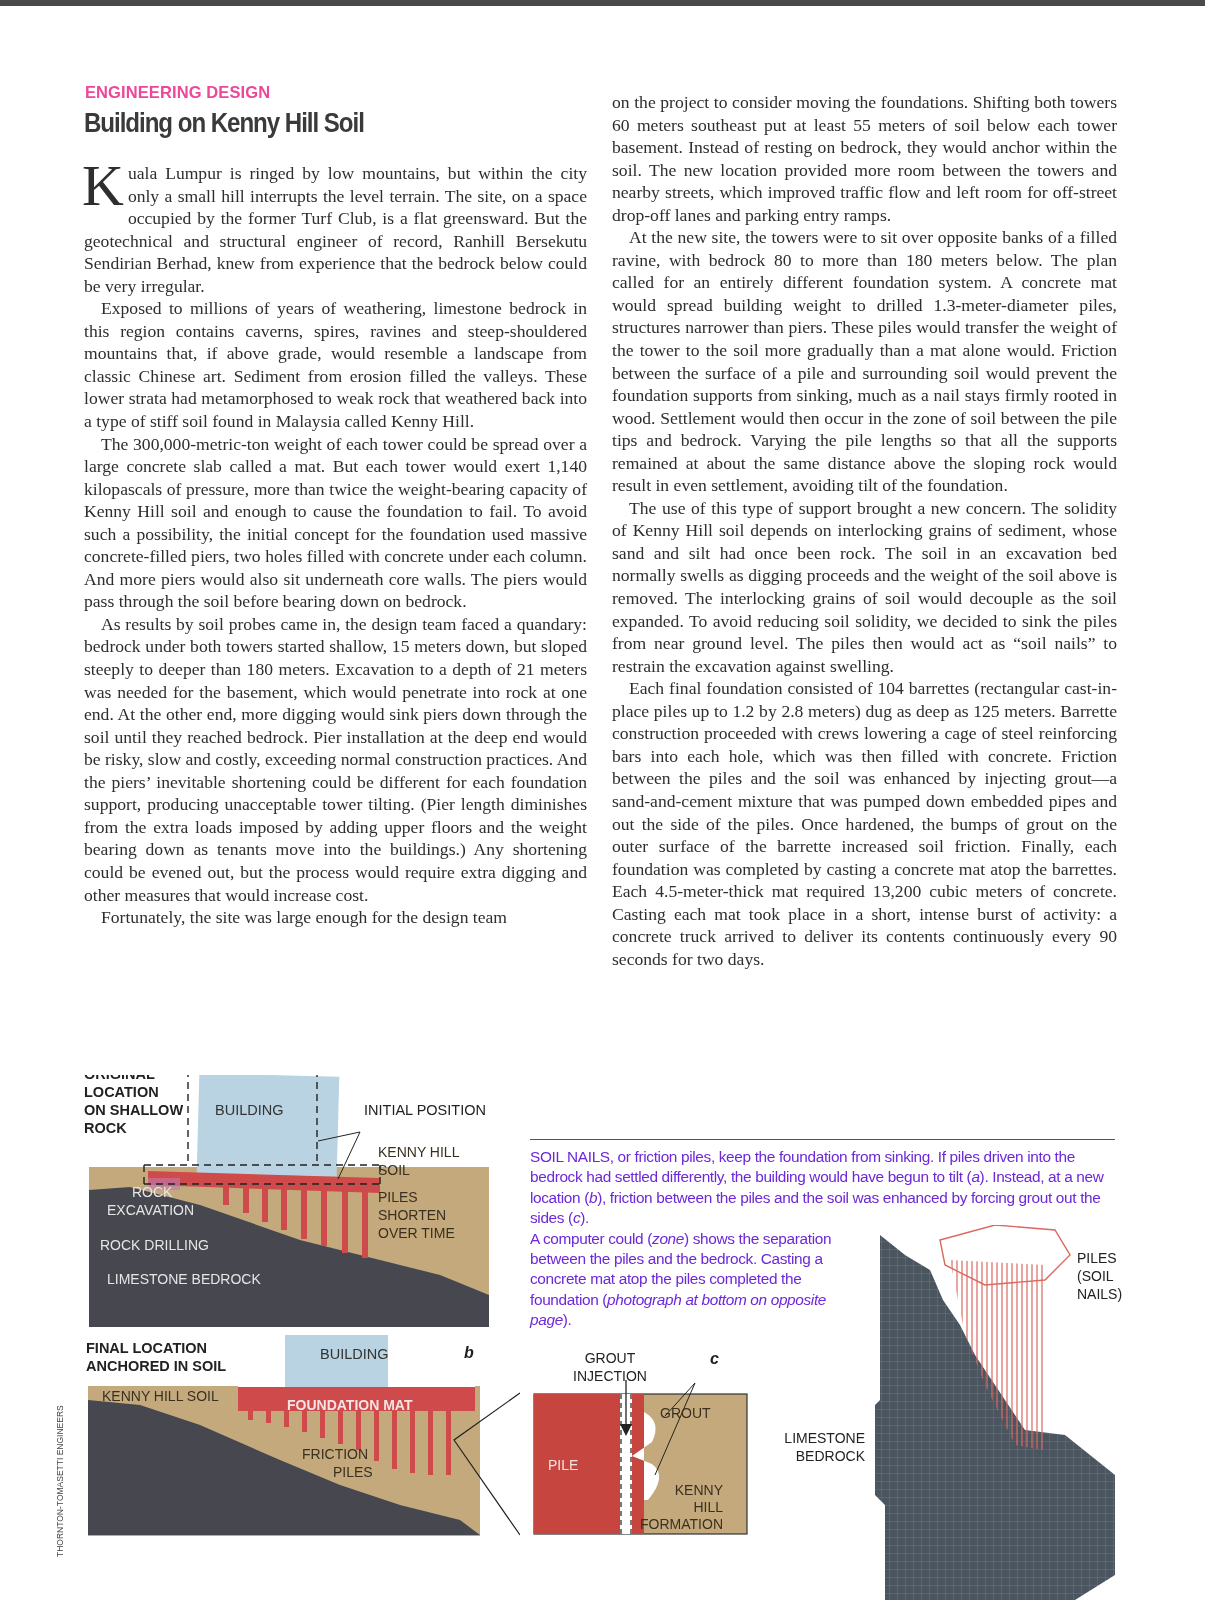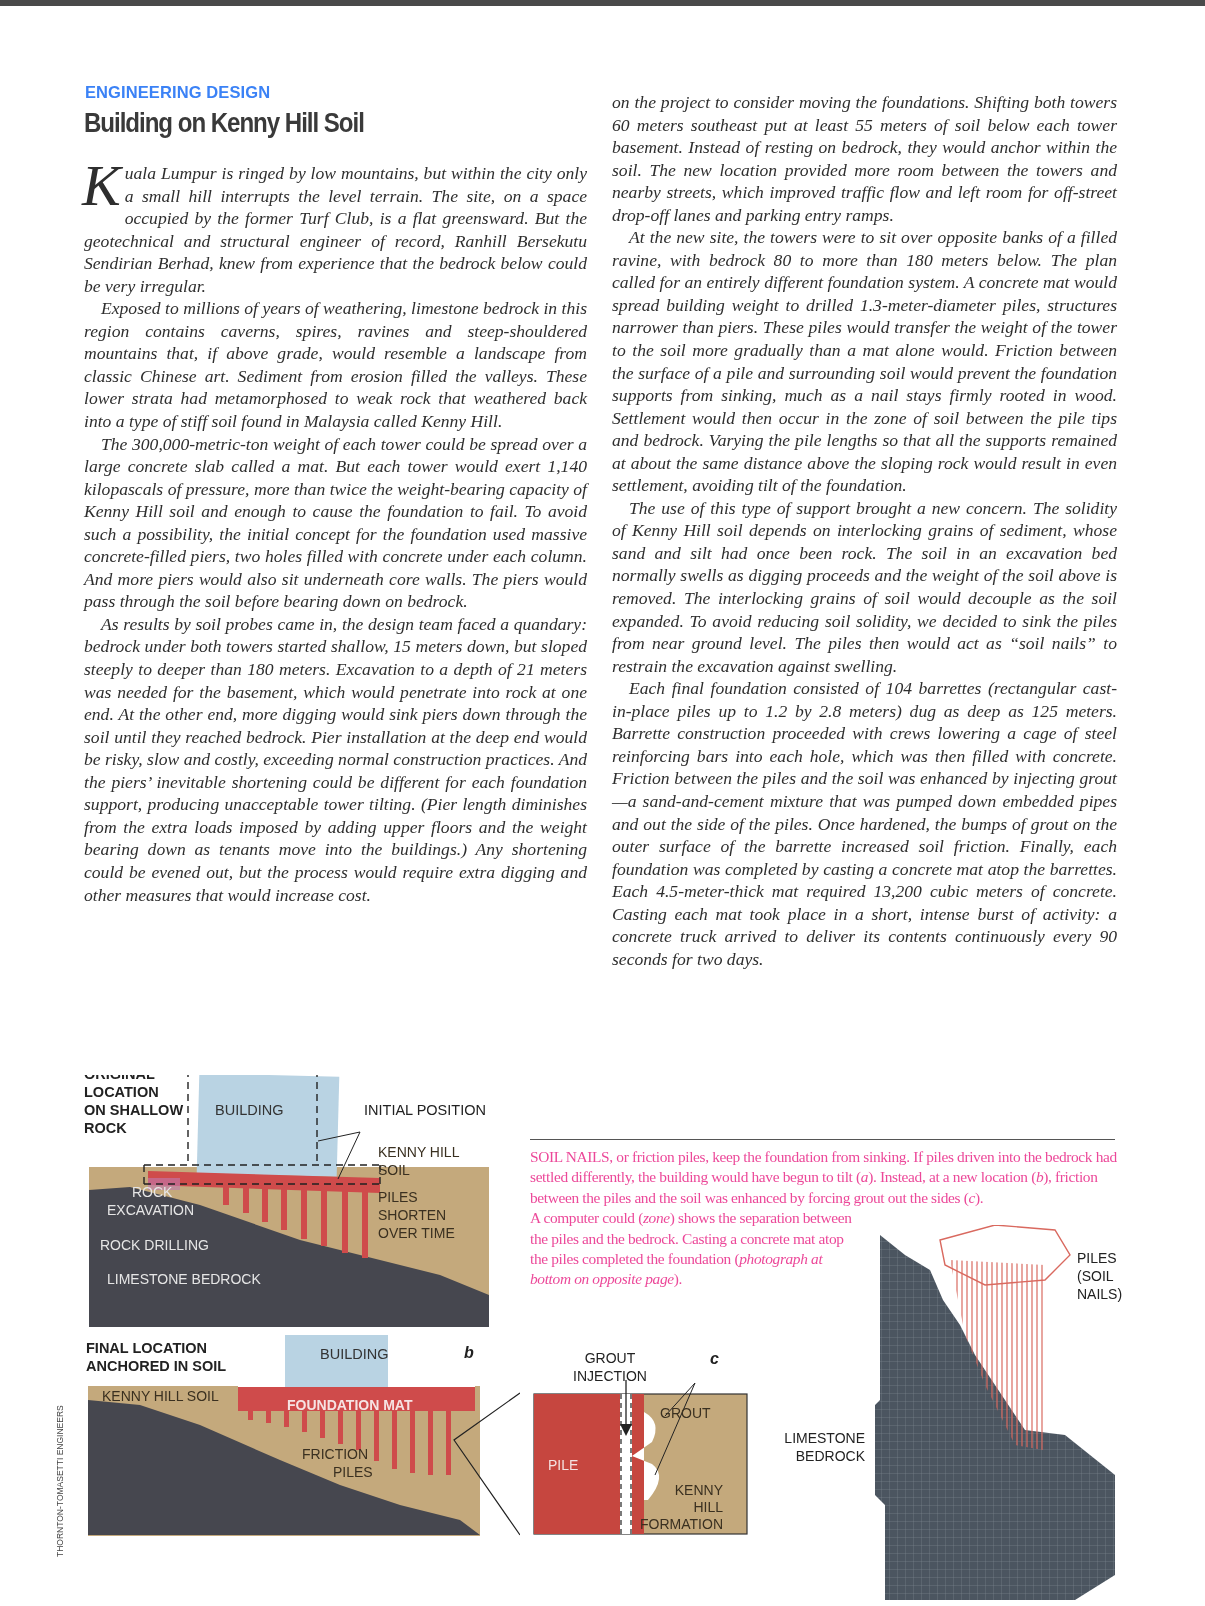--- a/index.html
+++ b/index.html
@@ -1,46 +1,47 @@
 <!DOCTYPE html>
 <html><head>
 <meta charset="utf-8">
 <style>
   html, body { margin:0; padding:0; background:#fff; }
   body { width:1205px; height:1606px; position:relative; overflow:hidden; font-family:"Liberation Serif", serif; color:#2b2b2b; }
   .topbar { position:absolute; left:0; top:0; width:1205px; height:6px; background:#4a4a4a; }
-  .kicker { position:absolute; left:85px; top:83px; font-family:"Liberation Sans", sans-serif; font-weight:bold; font-size:16.5px; color:#3b82f6; letter-spacing:0.1px; }
+  .kicker { position:absolute; left:85px; top:83px; font-family:"Liberation Sans", sans-serif; font-weight:bold; font-size:16.5px; color:#ec4899; letter-spacing:0.1px; }
   .title { position:absolute; left:84px; top:107px; font-family:"Liberation Sans", sans-serif; font-weight:bold; font-size:28px; color:#3a3a3a; letter-spacing:-1.2px; transform:scaleX(0.86); transform-origin:left top; }
-  .col { position:absolute; font-size:17.6px; line-height:22.55px; text-align:justify; color:#2e2e2e;font-style:italic; }
+  .col { position:absolute; font-size:17.6px; line-height:22.55px; text-align:justify; color:#2e2e2e; }
   .col p { margin:0; text-indent:17px; }
   .col p.first { text-indent:0; }
   .col-left { left:84px; top:162px; width:503px; }
   .col-right { left:612px; top:91px; width:505px; }
   .dropcap { float:left; font-size:58px; line-height:44px; margin:2px 4px 0 -2px; color:#2e2e2e; }
   .rule { position:absolute; left:530px; top:1139px; width:585px; height:1px; background:#555; }
-  .caption { position:absolute; left:530px; top:1147px; width:590px; font-family:Liberation Serif, serif; font-size:15.4px; line-height:20.4px; color:#ec4899; letter-spacing:-0.35px; }
+  .caption { position:absolute; left:530px; top:1147px; width:590px; font-family:Liberation Sans, sans-serif; font-size:15.4px; line-height:20.4px; color:#6d28d9; letter-spacing:-0.35px; }
   .caption .narrow { display:block; width:330px; }
   .credit { position:absolute; left:50px; top:1420px; width:14px; height:140px; }
   .credit span { position:absolute; left:-60px; top:62px; width:140px; transform:rotate(-90deg); font-family:"Liberation Sans", sans-serif; font-size:8.5px; color:#444; white-space:nowrap; text-align:center; }
   svg text { font-family:"Liberation Sans", sans-serif; }
   .fig { position:absolute; }
 </style>
 </head>
 <body>
 
 <div class="topbar"></div>
 
 <div class="kicker">ENGINEERING DESIGN</div>
 <div class="title">Building on Kenny Hill Soil</div>
 
 <div class="col col-left">
   <p class="first"><span class="dropcap">K</span><span>uala Lumpur is ringed by low mountains, but within the city only a small hill interrupts the level terrain. The site, on a space occupied by the former Turf Club, is a flat greensward. But the geotechnical and structural engineer of record, Ranhill Bersekutu Sendirian Berhad, knew from experience that the bedrock below could be very irregular.</span></p>
   <p>Exposed to millions of years of weathering, limestone bedrock in this region contains caverns, spires, ravines and steep-shouldered mountains that, if above grade, would resemble a landscape from classic Chinese art. Sediment from erosion filled the valleys. These lower strata had metamorphosed to weak rock that weathered back into a type of stiff soil found in Malaysia called Kenny Hill.</p>
   <p>The 300,000-metric-ton weight of each tower could be spread over a large concrete slab called a mat. But each tower would exert 1,140 kilopascals of pressure, more than twice the weight-bearing capacity of Kenny Hill soil and enough to cause the foundation to fail. To avoid such a possibility, the initial concept for the foundation used massive concrete-filled piers, two holes filled with concrete under each column. And more piers would also sit underneath core walls. The piers would pass through the soil before bearing down on bedrock.</p>
   <p>As results by soil probes came in, the design team faced a quandary: bedrock under both towers started shallow, 15 meters down, but sloped steeply to deeper than 180 meters. Excavation to a depth of 21 meters was needed for the basement, which would penetrate into rock at one end. At the other end, more digging would sink piers down through the soil until they reached bedrock. Pier installation at the deep end would be risky, slow and costly, exceeding normal construction practices. And the piers’ inevitable shortening could be different for each foundation support, producing unacceptable tower tilting. (Pier length diminishes from the extra loads imposed by adding upper floors and the weight bearing down as tenants move into the buildings.) Any shortening could be evened out, but the process would require extra digging and other measures that would increase cost.</p>
+  <p>Fortunately, the site was large enough for the design team</p>
 </div>
 
 <div class="col col-right">
   <p class="first">on the project to consider moving the foundations. Shifting both towers 60 meters southeast put at least 55 meters of soil below each tower basement. Instead of resting on bedrock, they would anchor within the soil. The new location provided more room between the towers and nearby streets, which improved traffic flow and left room for off-street drop-off lanes and parking entry ramps.</p>
   <p>At the new site, the towers were to sit over opposite banks of a filled ravine, with bedrock 80 to more than 180 meters below. The plan called for an entirely different foundation system. A concrete mat would spread building weight to drilled 1.3-meter-diameter piles, structures narrower than piers. These piles would transfer the weight of the tower to the soil more gradually than a mat alone would. Friction between the surface of a pile and surrounding soil would prevent the foundation supports from sinking, much as a nail stays firmly rooted in wood. Settlement would then occur in the zone of soil between the pile tips and bedrock. Varying the pile lengths so that all the supports remained at about the same distance above the sloping rock would result in even settlement, avoiding tilt of the foundation.</p>
   <p>The use of this type of support brought a new concern. The solidity of Kenny Hill soil depends on interlocking grains of sediment, whose sand and silt had once been rock. The soil in an excavation bed normally swells as digging proceeds and the weight of the soil above is removed. The interlocking grains of soil would decouple as the soil expanded. To avoid reducing soil solidity, we decided to sink the piles from near ground level. The piles then would act as “soil nails” to restrain the excavation against swelling.</p>
   <p>Each final foundation consisted of 104 barrettes (rectangular cast-in-place piles up to 1.2 by 2.8 meters) dug as deep as 125 meters. Barrette construction proceeded with crews lowering a cage of steel reinforcing bars into each hole, which was then filled with concrete. Friction between the piles and the soil was enhanced by injecting grout—a sand-and-cement mixture that was pumped down embedded pipes and out the side of the piles. Once hardened, the bumps of grout on the outer surface of the barrette increased soil friction. Finally, each foundation was completed by casting a concrete mat atop the barrettes. Each 4.5-meter-thick mat required 13,200 cubic meters of concrete. Casting each mat took place in a short, intense burst of activity: a concrete truck arrived to deliver its contents continuously every 90 seconds for two days.</p>
 </div>
 
 <div class="rule"></div>

